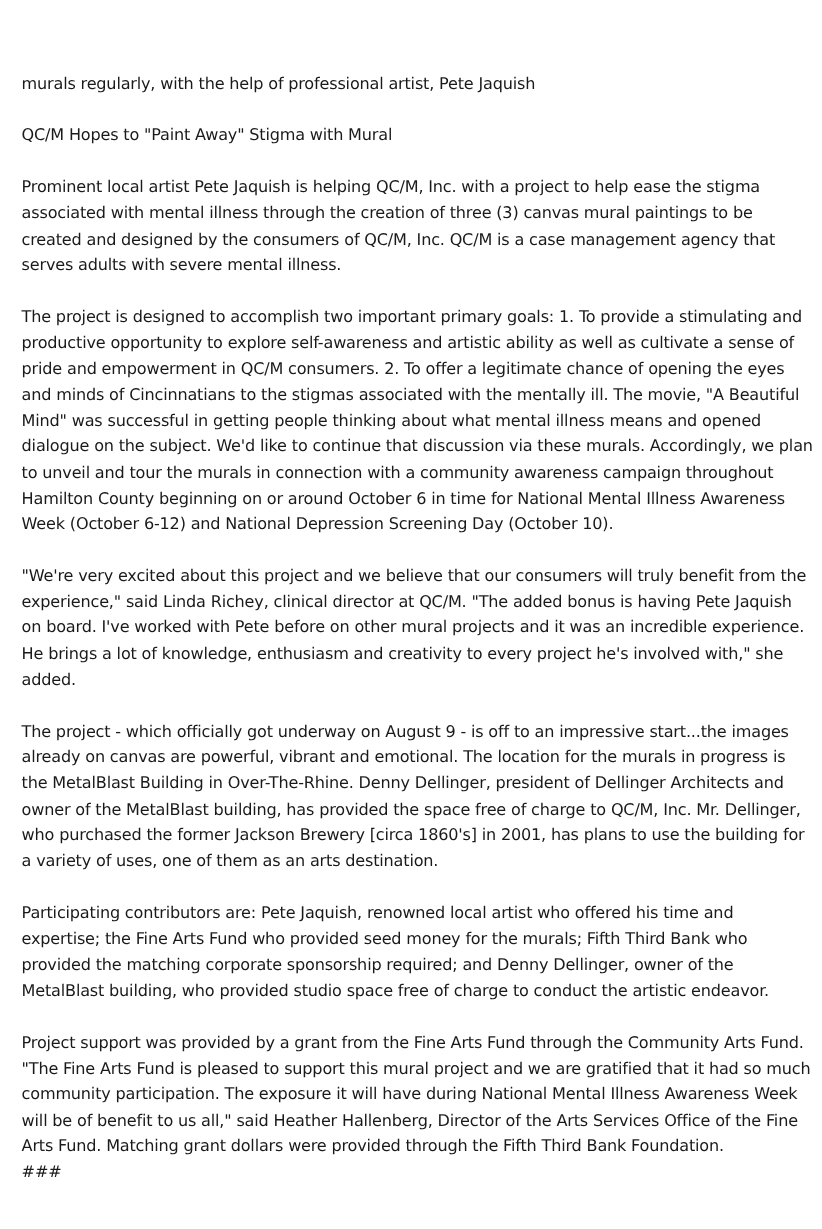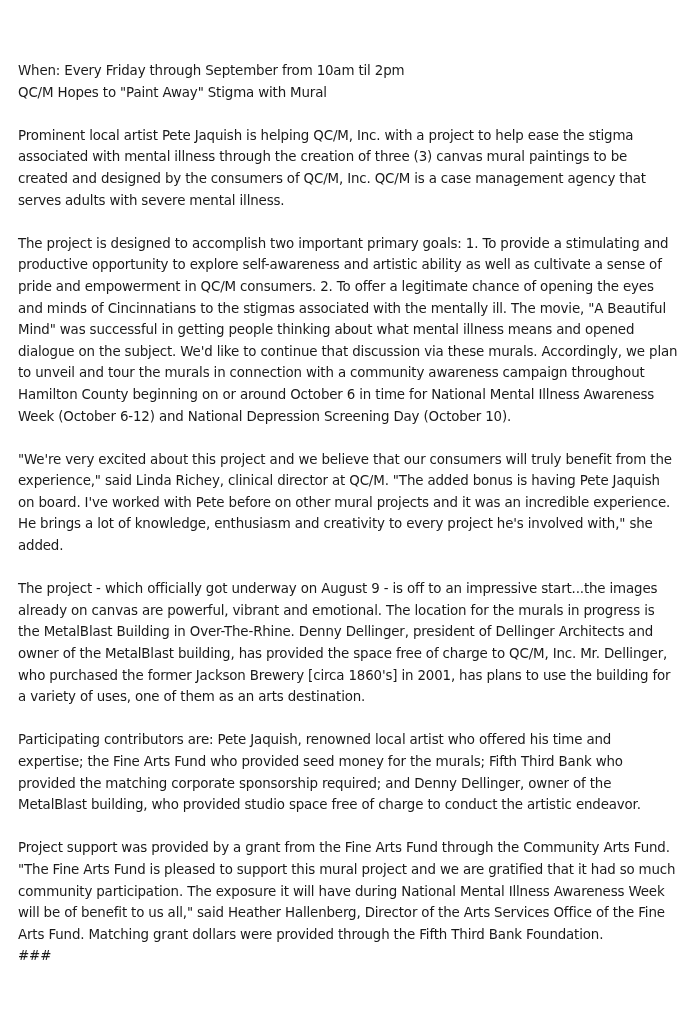--- a/index.html
+++ b/index.html
@@ -15,23 +15,23 @@
     color: #1a1a1a;
     letter-spacing: -0.15px;
   }
   .para { margin: 0 0 21.6px 0; white-space: normal; }
   .line { display: block; }
 </style>
 </head>
 <body>
 
 <div class="page">
+  <p class="para">murals regularly, with the help of professional artist, Pete Jaquish</p>
 
   <p class="para">
-    <span class="line">When: Every Friday through September from 10am til 2pm</span>
     <span class="line">QC/M Hopes to "Paint Away" Stigma with Mural</span>
   </p>
 
   <p class="para">Prominent local artist Pete Jaquish is helping QC/M, Inc. with a project to help ease the stigma associated with mental illness through the creation of three (3) canvas mural paintings to be created and designed by the consumers of QC/M, Inc. QC/M is a case management agency that serves adults with severe mental illness.</p>
   <p class="para">The project is designed to accomplish two important primary goals: 1. To provide a stimulating and productive opportunity to explore self-awareness and artistic ability as well as cultivate a sense of pride and empowerment in QC/M consumers. 2. To offer a legitimate chance of opening the eyes and minds of Cincinnatians to the stigmas associated with the mentally ill. The movie, "A Beautiful Mind" was successful in getting people thinking about what mental illness means and opened dialogue on the subject. We'd like to continue that discussion via these murals. Accordingly, we plan to unveil and tour the murals in connection with a community awareness campaign throughout Hamilton County beginning on or around October 6 in time for National Mental Illness Awareness Week (October 6-12) and National Depression Screening Day (October 10).</p>
   <p class="para">"We're very excited about this project and we believe that our consumers will truly benefit from the experience," said Linda Richey, clinical director at QC/M. "The added bonus is having Pete Jaquish on board. I've worked with Pete before on other mural projects and it was an incredible experience. He brings a lot of knowledge, enthusiasm and creativity to every project he's involved with," she added.</p>
   <p class="para">The project - which officially got underway on August 9 - is off to an impressive start...the images already on canvas are powerful, vibrant and emotional. The location for the murals in progress is the MetalBlast Building in Over-The-Rhine. Denny Dellinger, president of Dellinger Architects and owner of the MetalBlast building, has provided the space free of charge to QC/M, Inc. Mr. Dellinger, who purchased the former Jackson Brewery [circa 1860's] in 2001, has plans to use the building for a variety of uses, one of them as an arts destination.</p>
   <p class="para">Participating contributors are: Pete Jaquish, renowned local artist who offered his time and expertise; the Fine Arts Fund who provided seed money for the murals; Fifth Third Bank who provided the matching corporate sponsorship required; and Denny Dellinger, owner of the MetalBlast building, who provided studio space free of charge to conduct the artistic endeavor.</p>
 
   <p class="para">

